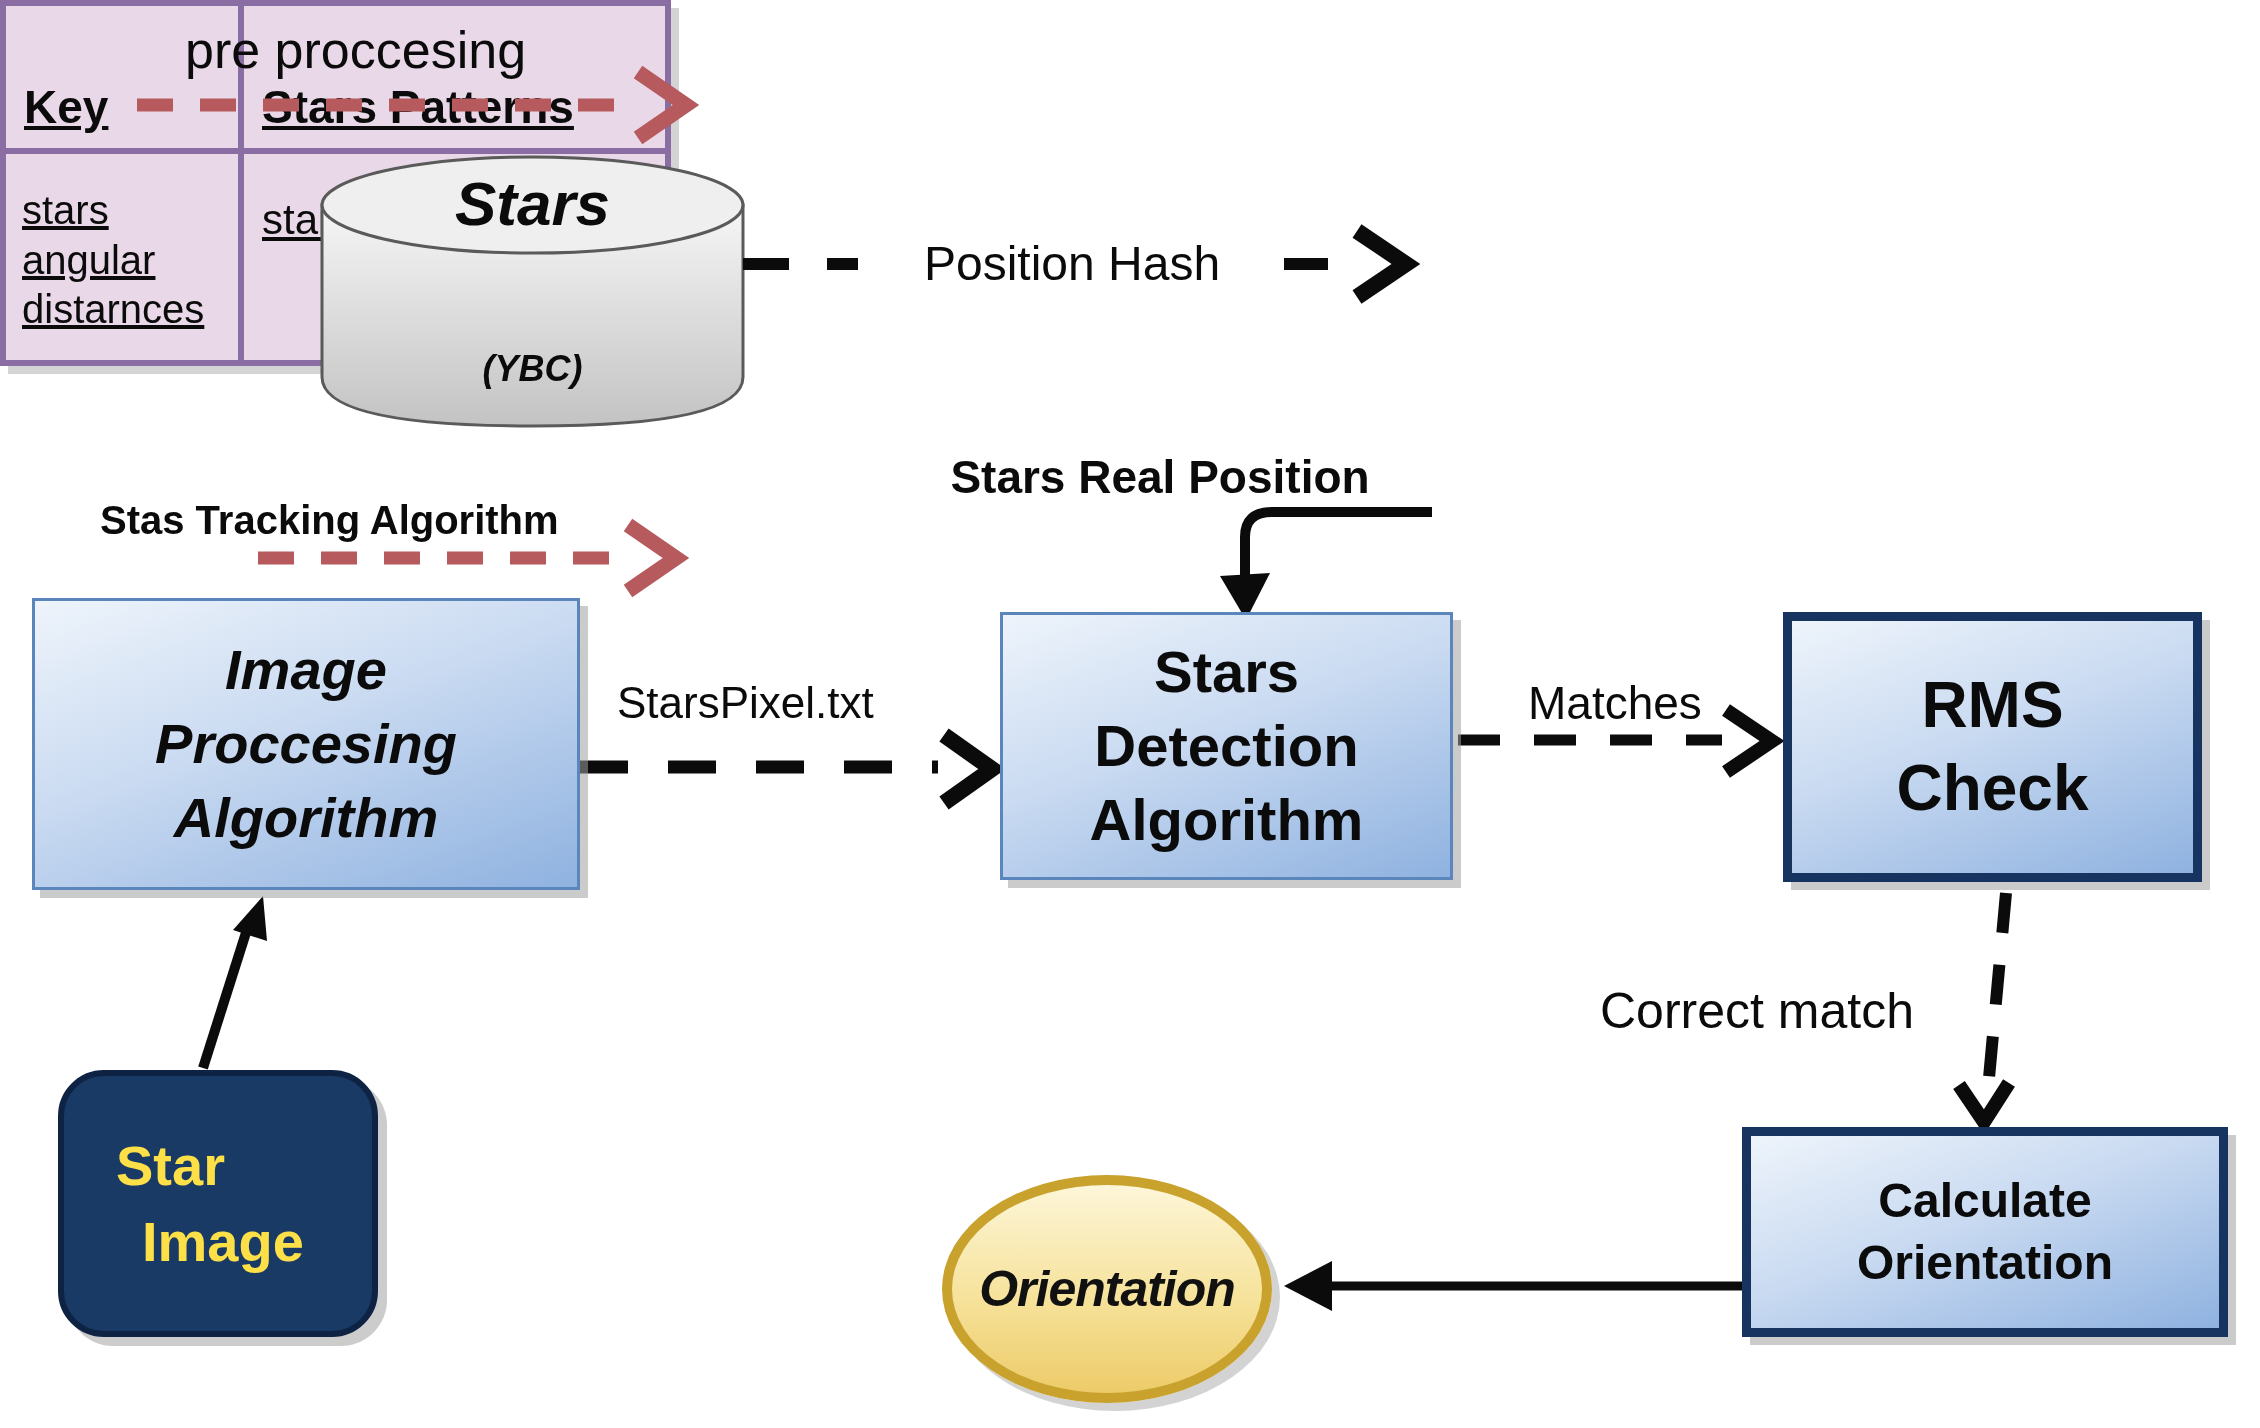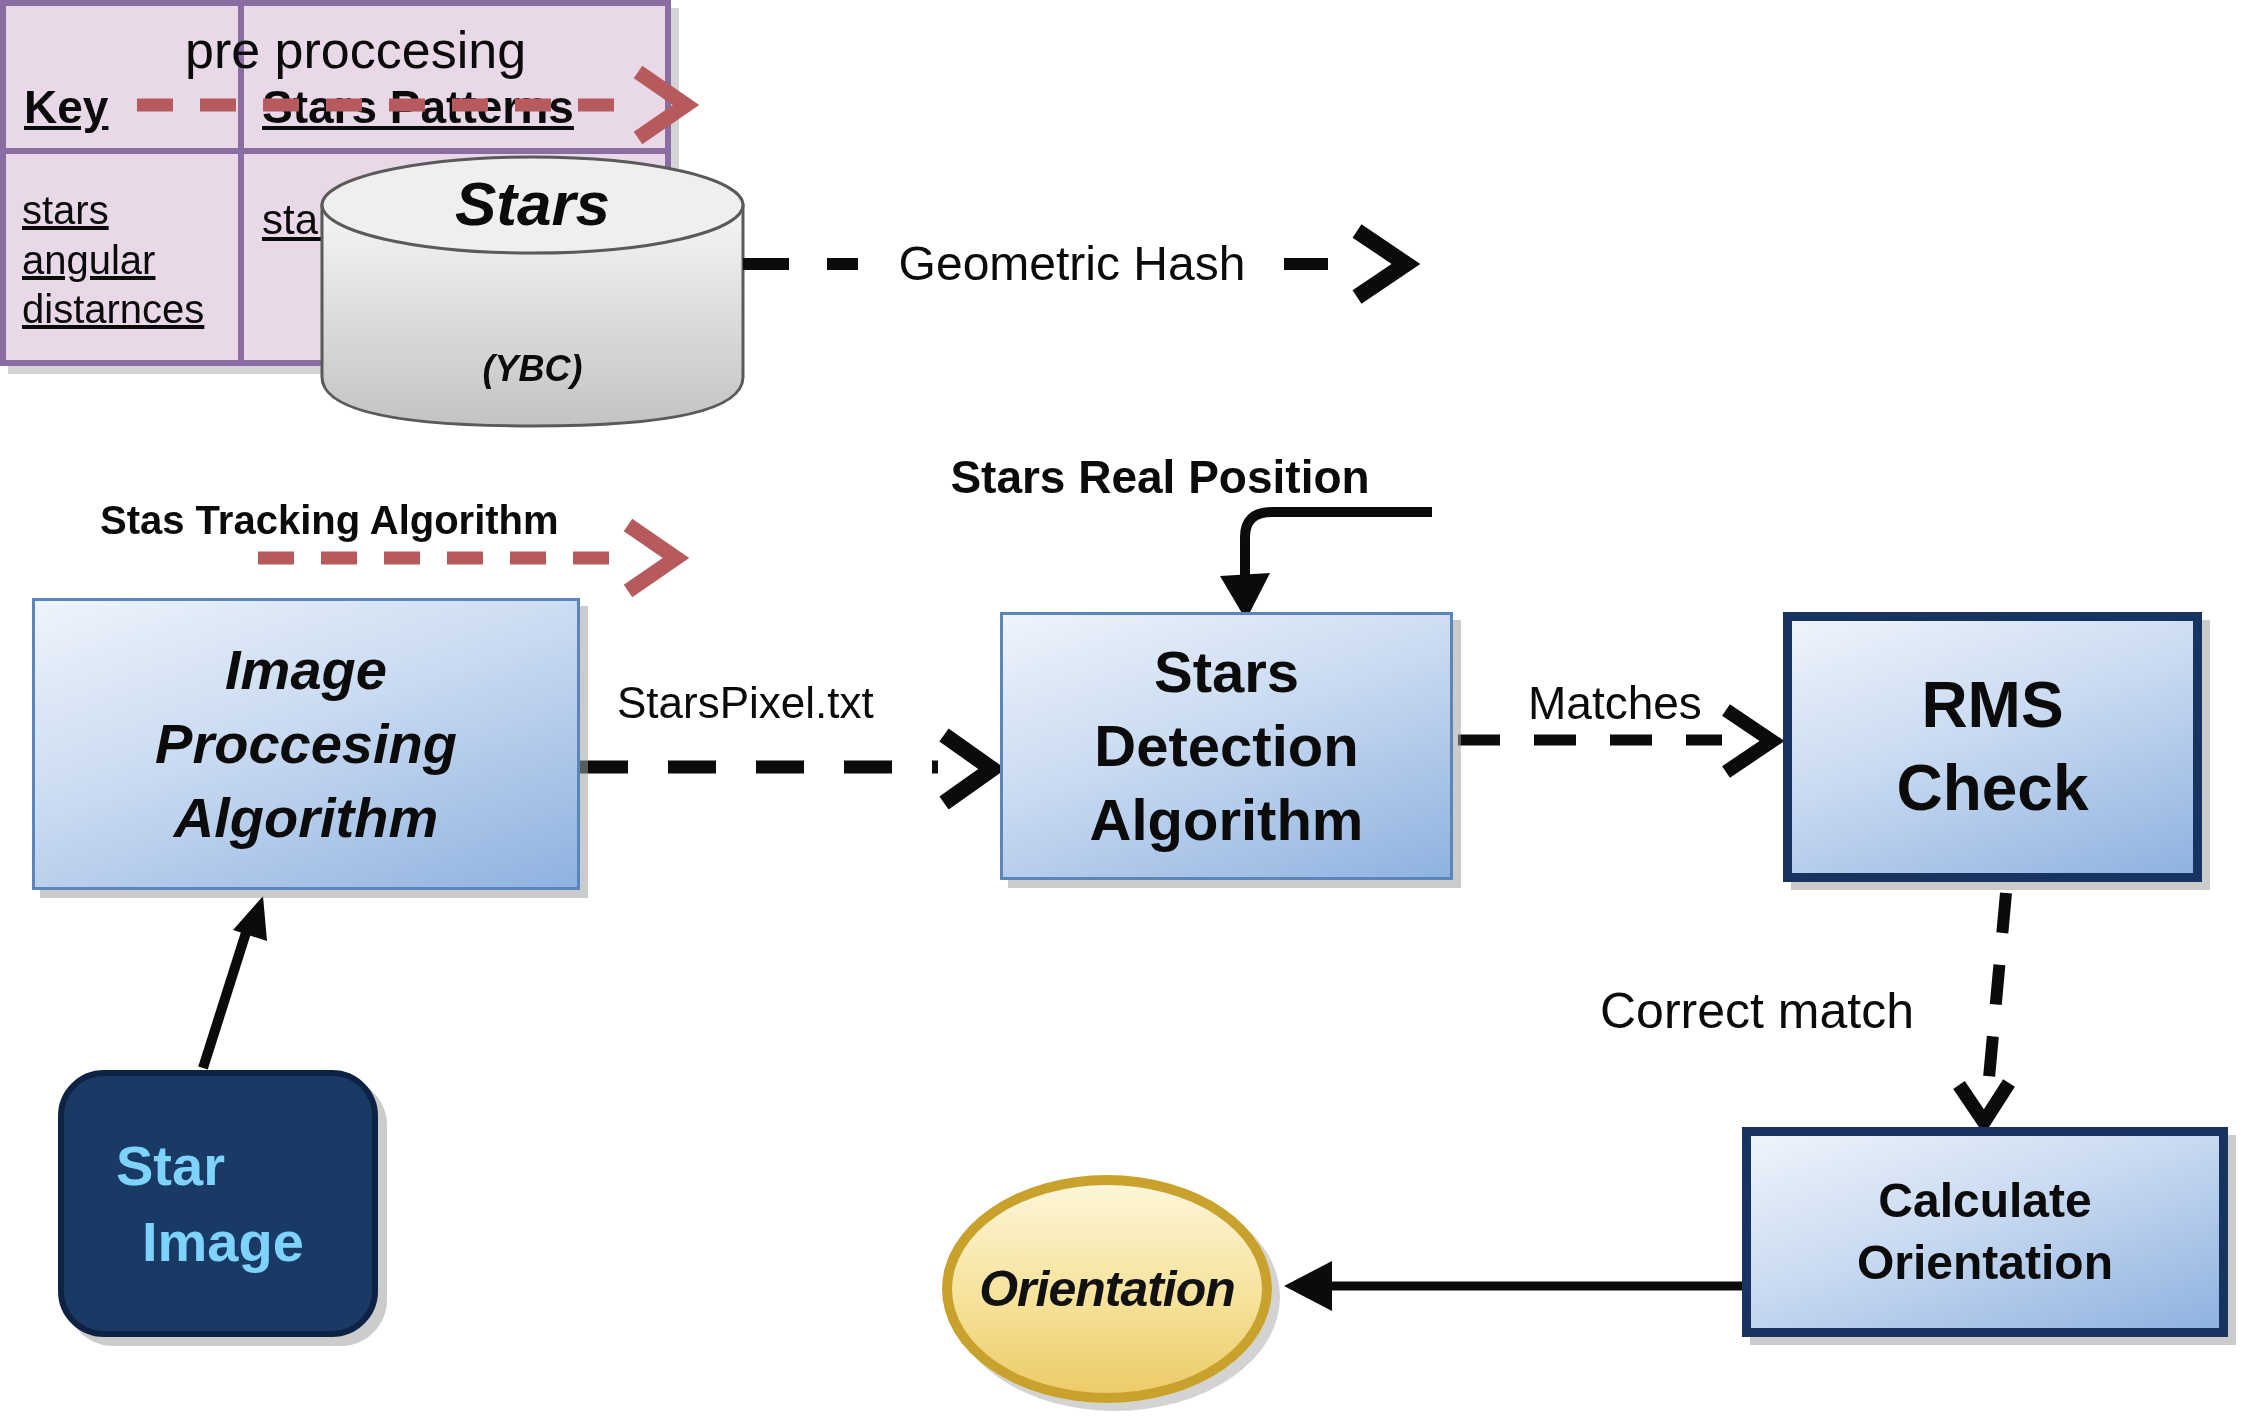--- a/index.html
+++ b/index.html
@@ -33,21 +33,21 @@
   .box-image{left:32px;top:598px;width:548px;height:292px;font-size:56px;font-weight:bold;font-style:italic;line-height:1.32;}
   .box-stars{left:1000px;top:612px;width:453px;height:268px;font-size:58px;font-weight:bold;line-height:1.28;}
   .box-rms{left:1783px;top:612px;width:419px;height:270px;font-size:64px;font-weight:bold;line-height:1.3;}
   .box-calc{left:1742px;top:1127px;width:486px;height:210px;font-size:48px;font-weight:bold;line-height:1.3;}
 
   
   .box-starimg{
     left:58px;top:1070px;width:320px;height:267px;border-radius:46px;
     background:#1a3a66;border:6px solid #0e2344;
     box-shadow:9px 9px 0 rgba(170,170,170,0.6);
-    color:#7dd3fc;font-size:56px;font-weight:bold;line-height:1.35;
+    color:#fde047;font-size:56px;font-weight:bold;line-height:1.35;
     display:flex;flex-direction:column;justify-content:center;padding-left:52px;
   }
   .box-starimg .l2{margin-left:26px;}
 
   
   .ellipse{
     left:942px;top:1175px;width:330px;height:228px;border-radius:50%;
     background:linear-gradient(180deg,#fdf6d8 0%,#f6e29a 55%,#edcb69 100%);
     border:10px solid #c8a22c;
     box-shadow:8px 8px 0 rgba(175,175,175,0.55);
@@ -137,21 +137,21 @@
     </g>
 
     <g>
       <line x1="1742" y1="1286" x2="1316" y2="1286" stroke="#0b0b0b" stroke-width="9"></line>
       <polygon points="1284,1286 1332,1261 1332,1311" fill="#0b0b0b"></polygon>
     </g>
   </svg>
 
   <div class="lbl lbl-track">Stas Tracking Algorithm</div>
   <div class="lbl lbl-pre">pre proccesing</div>
-  <div class="lbl lbl-geo">Geometric Hash</div>
+  <div class="lbl lbl-geo">Position Hash</div>
   <div class="lbl lbl-pixel">StarsPixel.txt</div>
   <div class="lbl lbl-realpos">Stars Real Position</div>
   <div class="lbl lbl-matches">Matches</div>
   <div class="lbl lbl-correct">Correct match</div>
 
   <div class="abs cyl-text cyl-l1">Stars</div>
   <div class="abs cyl-text cyl-l3">(YBC)</div>
 
   <div class="htable">
     <div class="cell hcell c-r c-b">Key</div>

